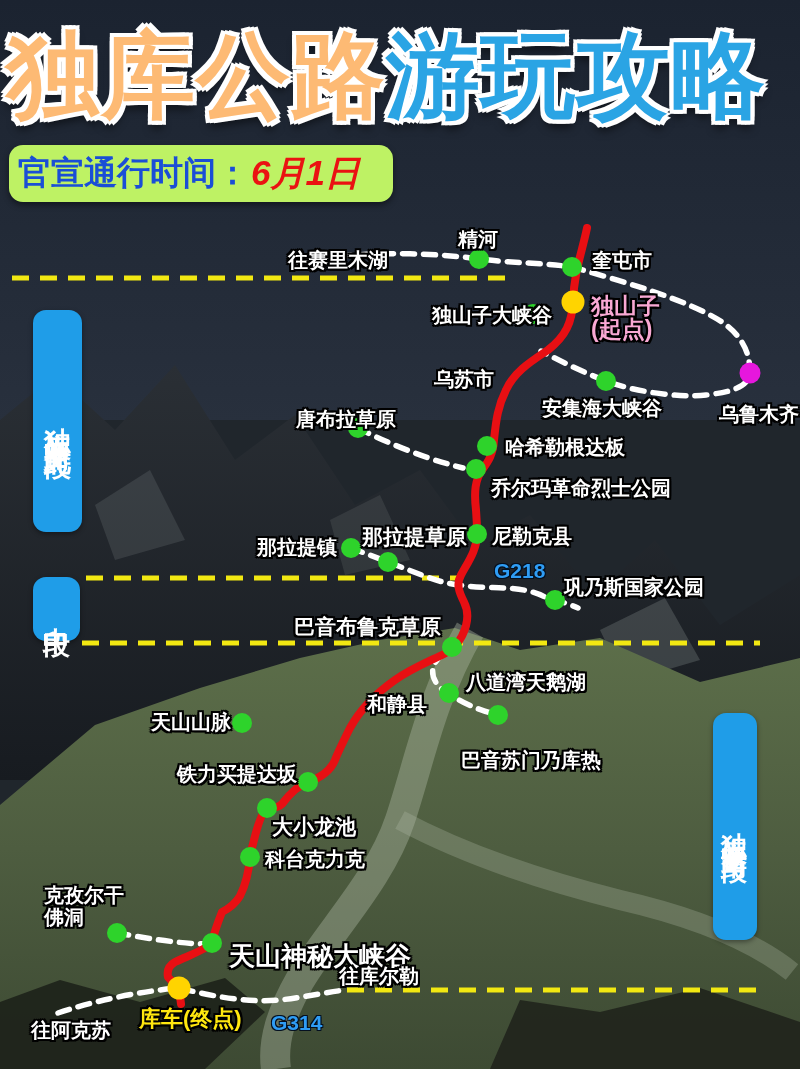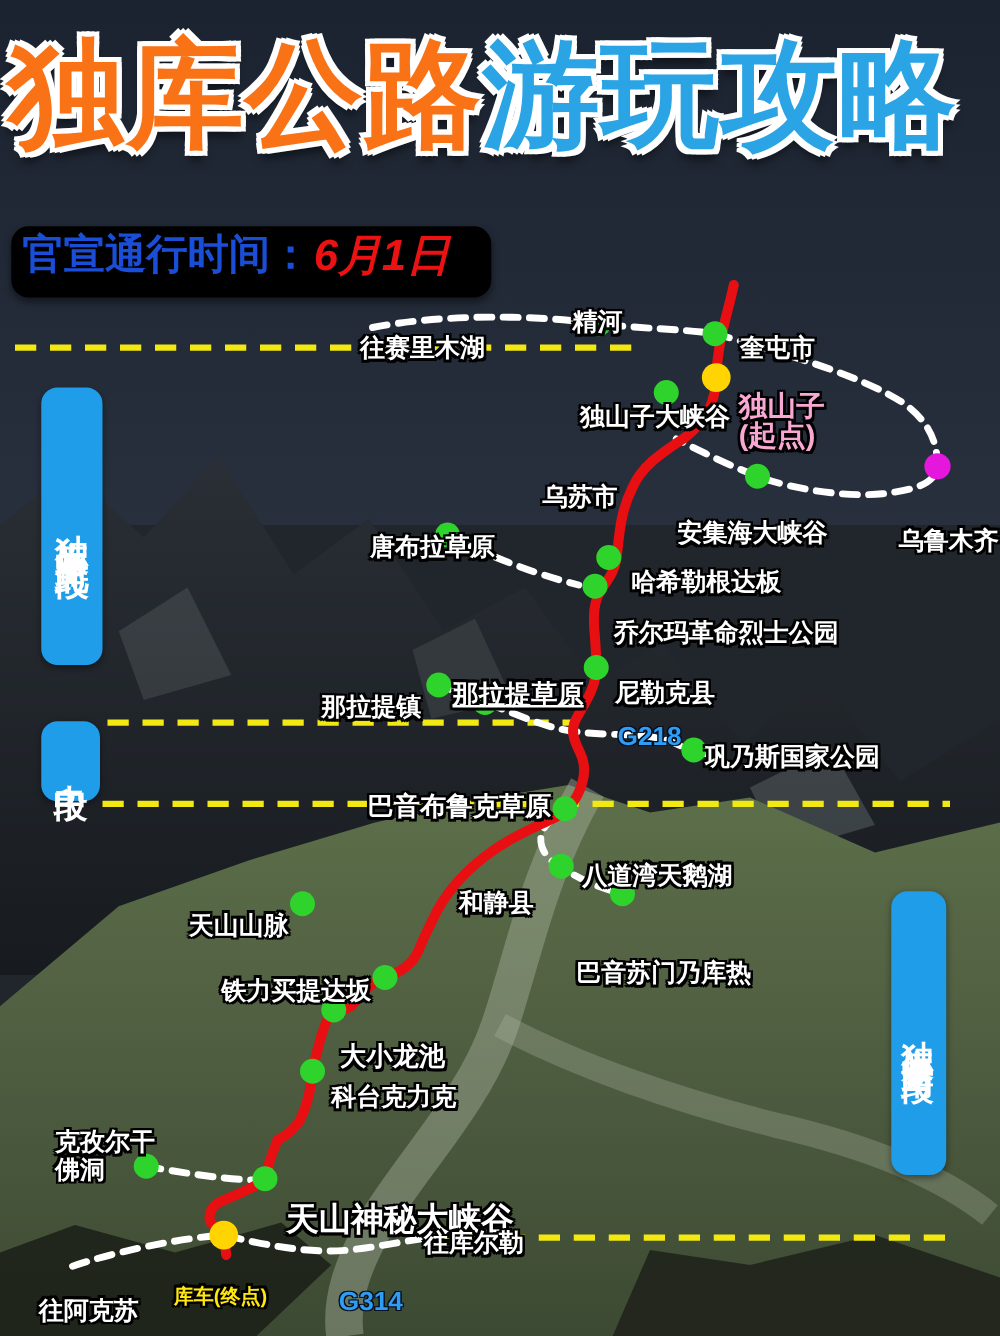--- a/index.html
+++ b/index.html
@@ -5,50 +5,50 @@
   html,body{margin:0;padding:0;background:#0c0f14;}
   #canvas{position:relative;width:800px;height:1069px;margin:0 auto;overflow:hidden;
           font-family:"Liberation Sans","DejaVu Sans",sans-serif;background:#252b33;}
   svg{position:absolute;left:0;top:0;}
 
   
   #title{position:absolute;left:6px;top:24px;width:794px;white-space:nowrap;
          font-weight:900;font-size:94px;line-height:104px;letter-spacing:1px;
          text-shadow:-4px -4px 0 #fff,4px -4px 0 #fff,-4px 4px 0 #fff,4px 4px 0 #fff,
                      -4px 0 0 #fff,4px 0 0 #fff,0 -4px 0 #fff,0 4px 0 #fff,0 8px 8px rgba(0,0,0,.55);}
-  #title .t1{color:#f97316;}
+  #title .t1{color:#fdba74;}
   #title .t2{color:#2aa4e4;}
-  #banner{position:absolute;left:9px;top:145px;width:384px;height:57px;background:#000000;
-          border-radius:14px;display:flex;align-items:flex-start;padding-left:9px;box-sizing:border-box;
-          box-shadow:0 3px 6px rgba(0,0,0,.45);white-space:nowrap;margin-top:36px;}
+  #banner{position:absolute;left:9px;top:145px;width:384px;height:57px;background:#bef264;
+          border-radius:14px;display:flex;align-items:center;padding-left:9px;box-sizing:border-box;
+          box-shadow:0 3px 6px rgba(0,0,0,.45);white-space:nowrap;}
   #banner .b1{color:#1a4ed6;font-weight:900;font-size:33px;}
   #banner .b2{color:#ea1212;font-weight:900;font-size:35px;margin-left:2px;font-style:italic;}
 
   
   .badge{position:absolute;background:#1f9de8;border-radius:13px;color:#fff;font-weight:900;
          writing-mode:vertical-rl;text-orientation:upright;display:flex;align-items:center;justify-content:center;
          letter-spacing:5px;box-shadow:0 2px 5px rgba(0,0,0,.4);}
   #badge-north{left:33px;top:310px;width:49px;height:222px;font-size:27px;}
   #badge-middle{left:33px;top:577px;width:47px;height:64px;font-size:27px;letter-spacing:3px;}
   #badge-south{left:713px;top:713px;width:44px;height:227px;font-size:26px;}
 
   
   .dot{position:absolute;border-radius:50%;transform:translate(-50%,-50%);}
   .dot.green{width:20px;height:20px;background:#2ed32b;}
   .dot.yellow{width:23px;height:23px;background:#ffd400;}
   .dot.magenta{width:21px;height:21px;background:#e617dd;}
 
   
   .mlabel{position:absolute;color:#fff;font-weight:700;font-size:20px;line-height:22px;white-space:pre-line;
           text-shadow:-2px -2px 0 #000,2px -2px 0 #000,-2px 2px 0 #000,2px 2px 0 #000,
-                      -2px 0 0 #000,2px 0 0 #000,0 -2px 0 #000,0 2px 0 #000;margin-top:19px;}
+                      -2px 0 0 #000,2px 0 0 #000,0 -2px 0 #000,0 2px 0 #000;}
   .mlabel.bold{font-weight:900;font-size:21px;}
   .mlabel.big{font-weight:900;font-size:26px;line-height:27px;}
   .mlabel.yellow{color:#f9a8d4;font-weight:900;font-size:23px;line-height:23px;}
-  .mlabel.yellow-big{color:#ffe70f;font-weight:900;font-size:16px;text-align:center;}
+  .mlabel.yellow-big{color:#ffe70f;font-weight:900;font-size:22px;text-align:center;}
   .mlabel.blue{color:#2f9df5;font-weight:900;font-size:21px;
           text-shadow:-1px -1px 0 #041020,1px -1px 0 #041020,-1px 1px 0 #041020,1px 1px 0 #041020;}
 </style>
 </head>
 <body>
 
 <div id="canvas">
 
   <svg id="bg" width="800" height="1069" viewBox="0 0 800 1069">
     <defs>
@@ -136,30 +136,30 @@
       <div class="dot green" title="科台克力克" style="left: 250px; top: 857px;"></div>
       <div class="dot green" title="克孜尔干佛洞" style="left: 117px; top: 933px;"></div>
       <div class="dot green" title="天山神秘大峡谷" style="left: 212px; top: 943px;"></div>
       <div class="dot yellow" title="库车(终点)" style="left: 179px; top: 988px;"></div>
     </div>
 
   <div id="labels">
       <div class="mlabel" style="left: 288px; top: 249px;">往赛里木湖</div>
       <div class="mlabel" style="left: 458px; top: 228px;">精河</div>
       <div class="mlabel" style="left: 592px; top: 249px;">奎屯市</div>
-      <div class="mlabel" style="left: 420px; top: 304px; padding-left: 44px;">独山子大峡谷</div>
+      <div class="mlabel" style="left: 388px; top: 304px; padding-left: 44px;">独山子大峡谷</div>
       <div class="mlabel yellow" style="left: 591px; top: 295px;">独山子
 (起点)</div>
       <div class="mlabel" style="left: 434px; top: 368px;">乌苏市</div>
       <div class="mlabel" style="left: 542px; top: 397px;">安集海大峡谷</div>
       <div class="mlabel" style="left: 719px; top: 403px;">乌鲁木齐</div>
       <div class="mlabel" style="left: 296px; top: 408px;">唐布拉草原</div>
       <div class="mlabel" style="left: 505px; top: 436px; text-align: center;">哈希勒根达板</div>
       <div class="mlabel" style="left: 491px; top: 477px;">乔尔玛革命烈士公园</div>
-      <div class="mlabel bold" style="left: 362px; top: 526px; text-decoration: underline;">那拉提草原</div>
+      <div class="mlabel bold" style="left: 362px; top: 526px;">那拉提草原</div>
       <div class="mlabel" style="left: 492px; top: 525px;">尼勒克县</div>
       <div class="mlabel" style="left: 257px; top: 536px;">那拉提镇</div>
       <div class="mlabel blue" style="left: 494px; top: 560px;">G218</div>
       <div class="mlabel" style="left: 564px; top: 576px;">巩乃斯国家公园</div>
       <div class="mlabel bold" style="left: 294px; top: 616px;">巴音布鲁克草原</div>
       <div class="mlabel" style="left: 466px; top: 671px;">八道湾天鹅湖</div>
       <div class="mlabel" style="left: 367px; top: 693px;">和静县</div>
       <div class="mlabel" style="left: 151px; top: 711px;">天山山脉</div>
       <div class="mlabel" style="left: 461px; top: 749px;">巴音苏门乃库热</div>
       <div class="mlabel" style="left: 177px; top: 763px;">铁力买提达坂</div>

